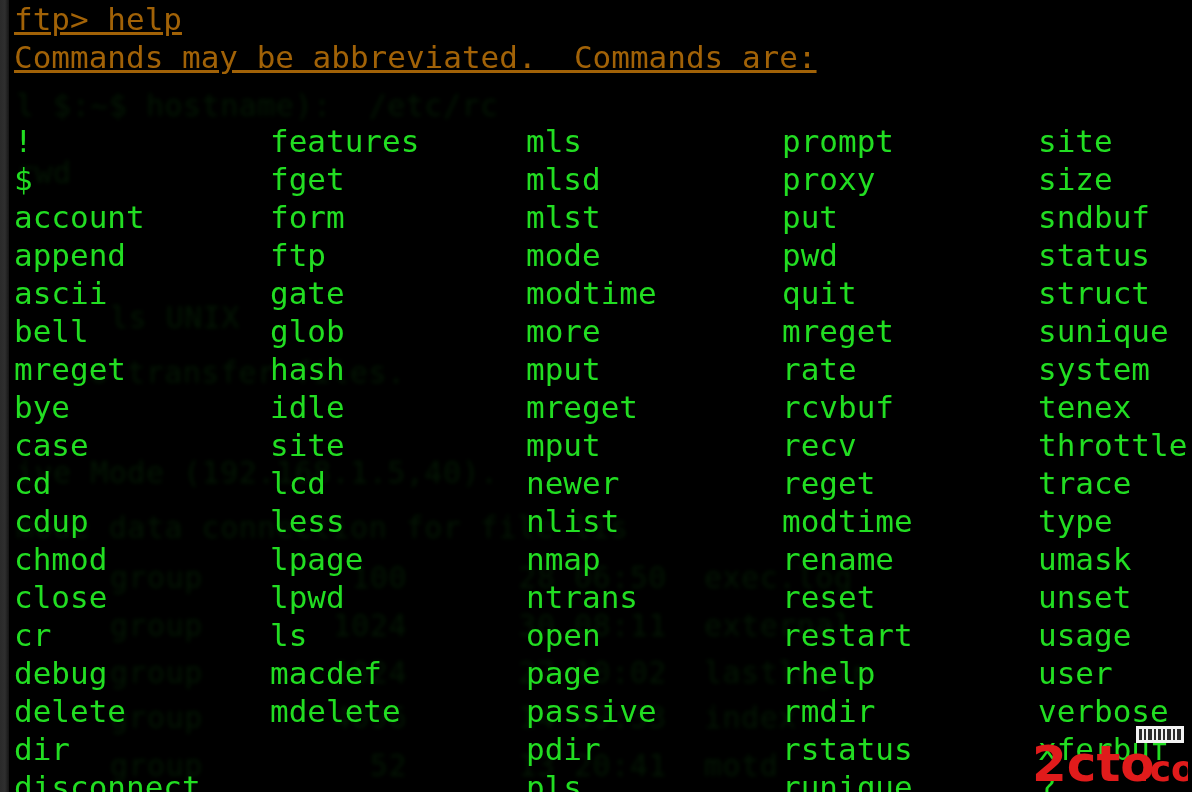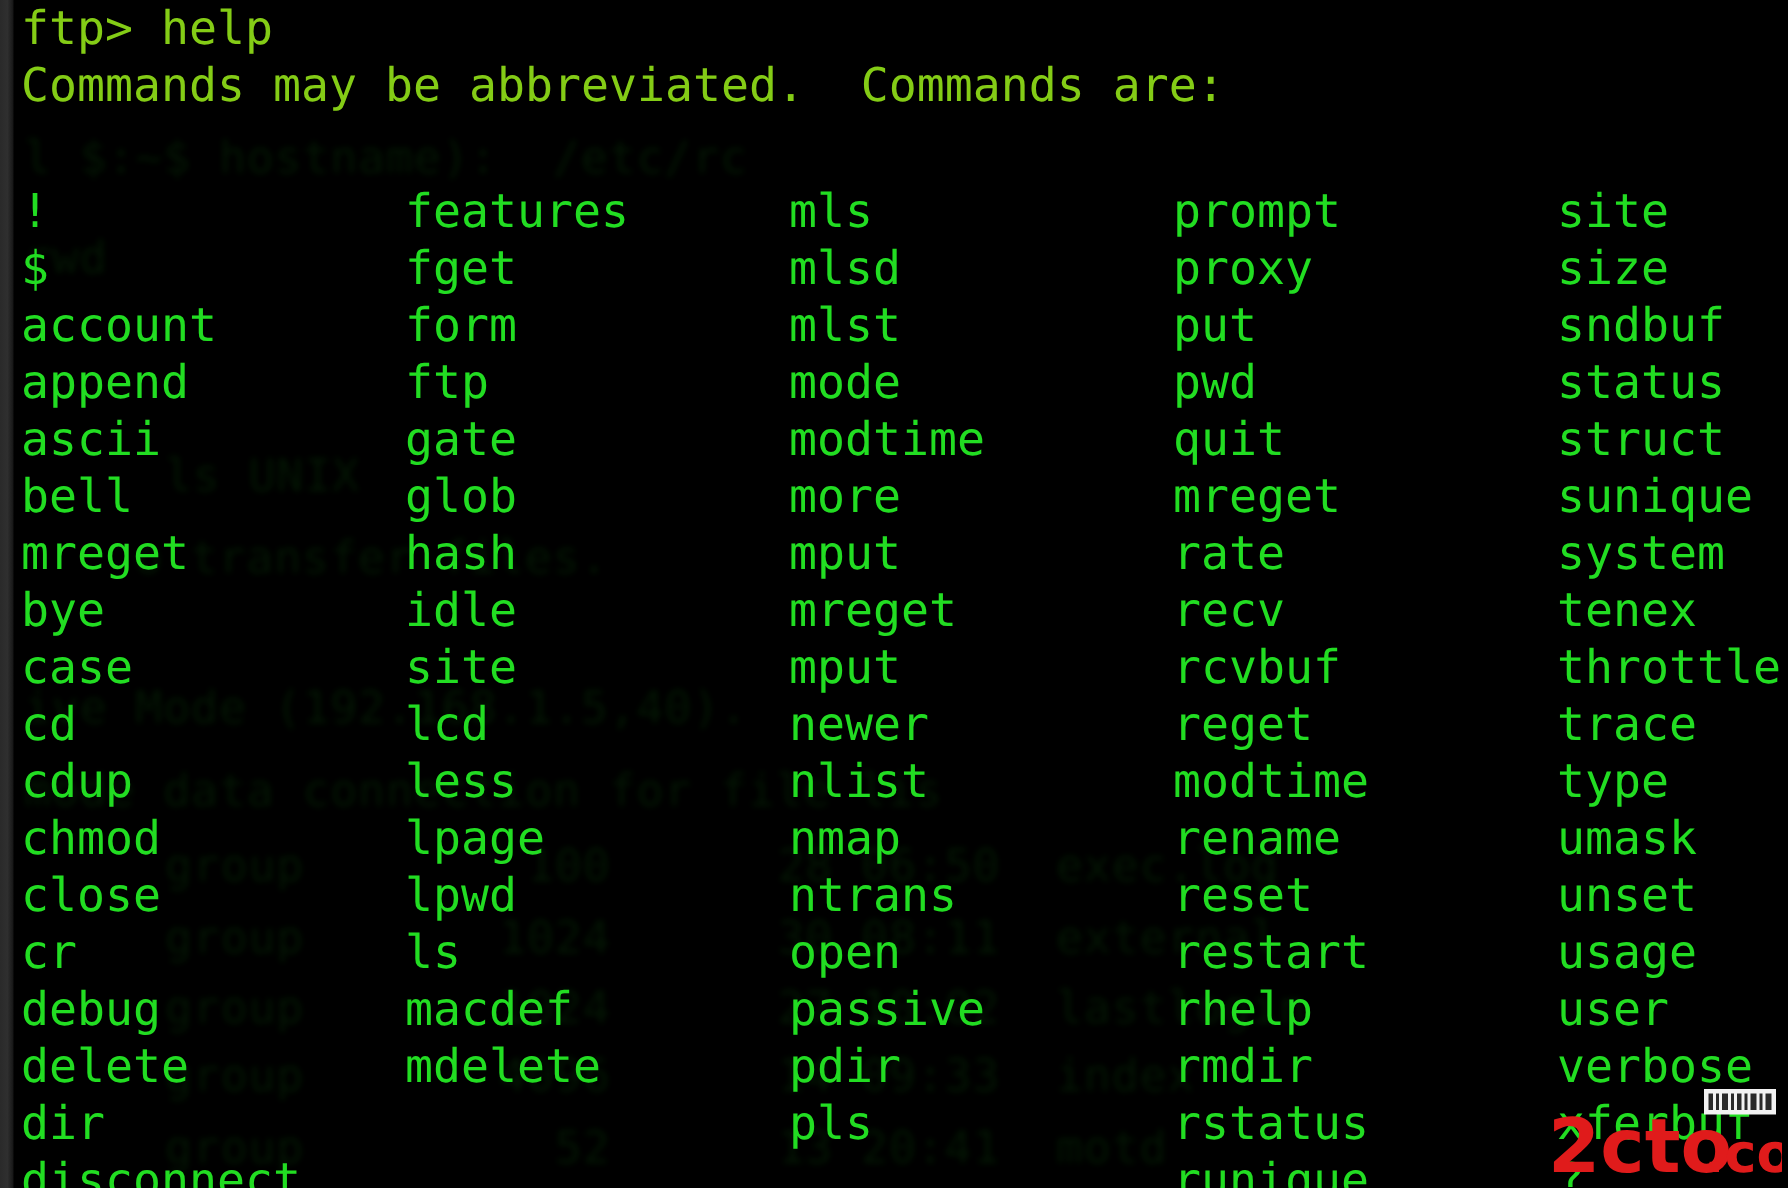--- a/index.html
+++ b/index.html
@@ -60,25 +60,26 @@
     left: 0;
     top: 0;
     width: 1192px;
     height: 792px;
     z-index: 2;
   }
 
   .term-line {
     position: absolute;
     white-space: pre;
-    color: #84cc16;
+    color: #a16207;
     font-family: "DejaVu Sans Mono", "Liberation Mono", monospace;
     font-size: 31px;
     line-height: 38px;
     text-rendering: optimizeLegibility;
+    text-decoration: underline;
   }
 
   #header-block {
     position: absolute;
     left: 14px;
     top: 0px;
   }
   #header-block .term-line {
     position: static;
     display: block;
@@ -192,34 +193,35 @@
           <span class="cmd-cell">modtime</span>
           <span class="cmd-cell">more</span>
           <span class="cmd-cell">mput</span>
           <span class="cmd-cell">mreget</span>
           <span class="cmd-cell">mput</span>
           <span class="cmd-cell">newer</span>
           <span class="cmd-cell">nlist</span>
           <span class="cmd-cell">nmap</span>
           <span class="cmd-cell">ntrans</span>
           <span class="cmd-cell">open</span>
+          <span class="cmd-cell">page</span>
           <span class="cmd-cell">passive</span>
           <span class="cmd-cell">pdir</span>
           <span class="cmd-cell">pls</span>
         </div>
         <div class="cmd-col" style="left: 782px;">
           <span class="cmd-cell">prompt</span>
           <span class="cmd-cell">proxy</span>
           <span class="cmd-cell">put</span>
           <span class="cmd-cell">pwd</span>
           <span class="cmd-cell">quit</span>
           <span class="cmd-cell">mreget</span>
           <span class="cmd-cell">rate</span>
+          <span class="cmd-cell">rcvbuf</span>
           <span class="cmd-cell">recv</span>
-          <span class="cmd-cell">rcvbuf</span>
           <span class="cmd-cell">reget</span>
           <span class="cmd-cell">modtime</span>
           <span class="cmd-cell">rename</span>
           <span class="cmd-cell">reset</span>
           <span class="cmd-cell">restart</span>
           <span class="cmd-cell">rhelp</span>
           <span class="cmd-cell">rmdir</span>
           <span class="cmd-cell">rstatus</span>
           <span class="cmd-cell">runique</span>
         </div>

